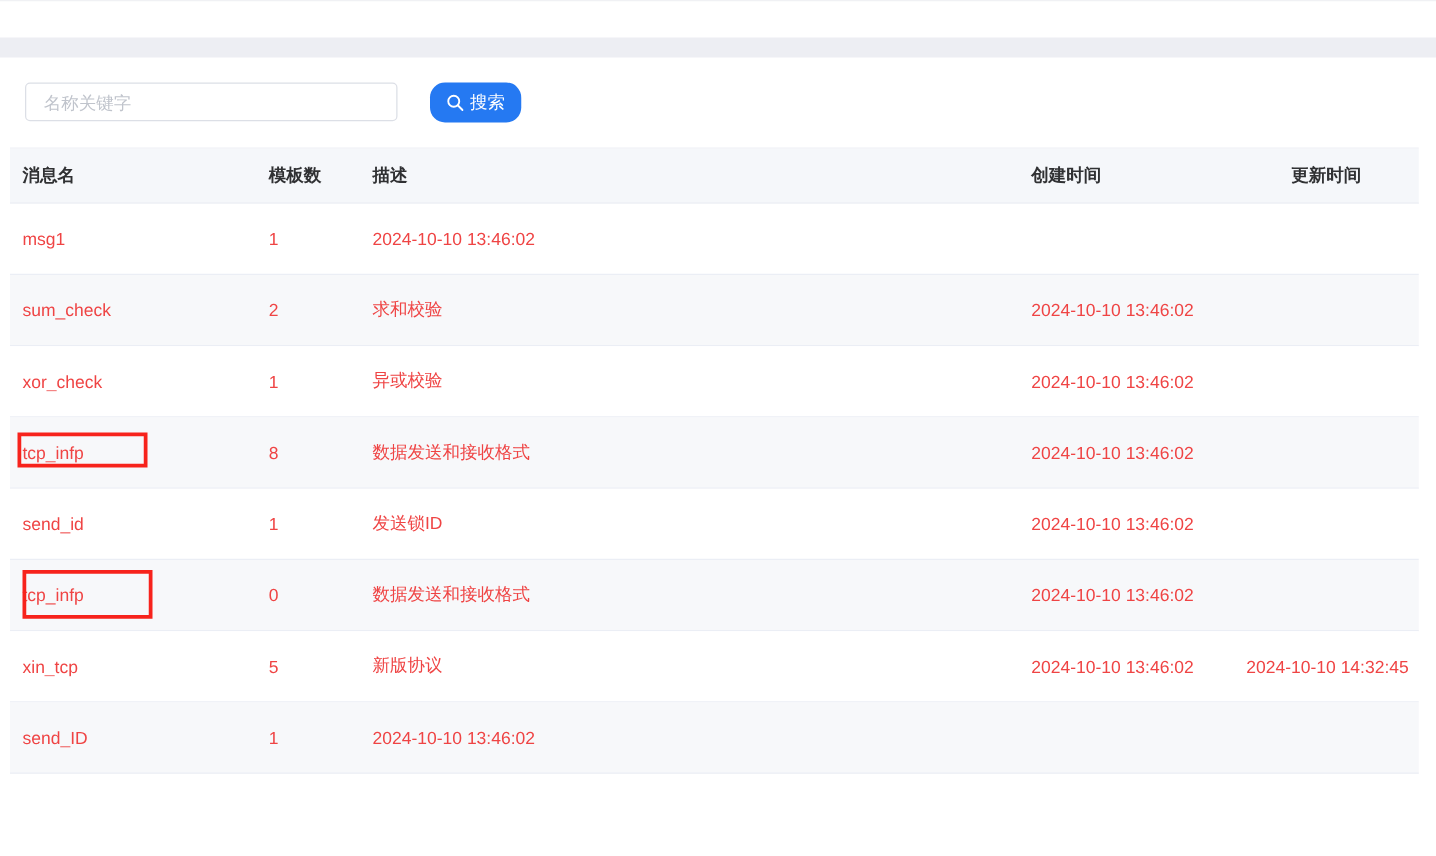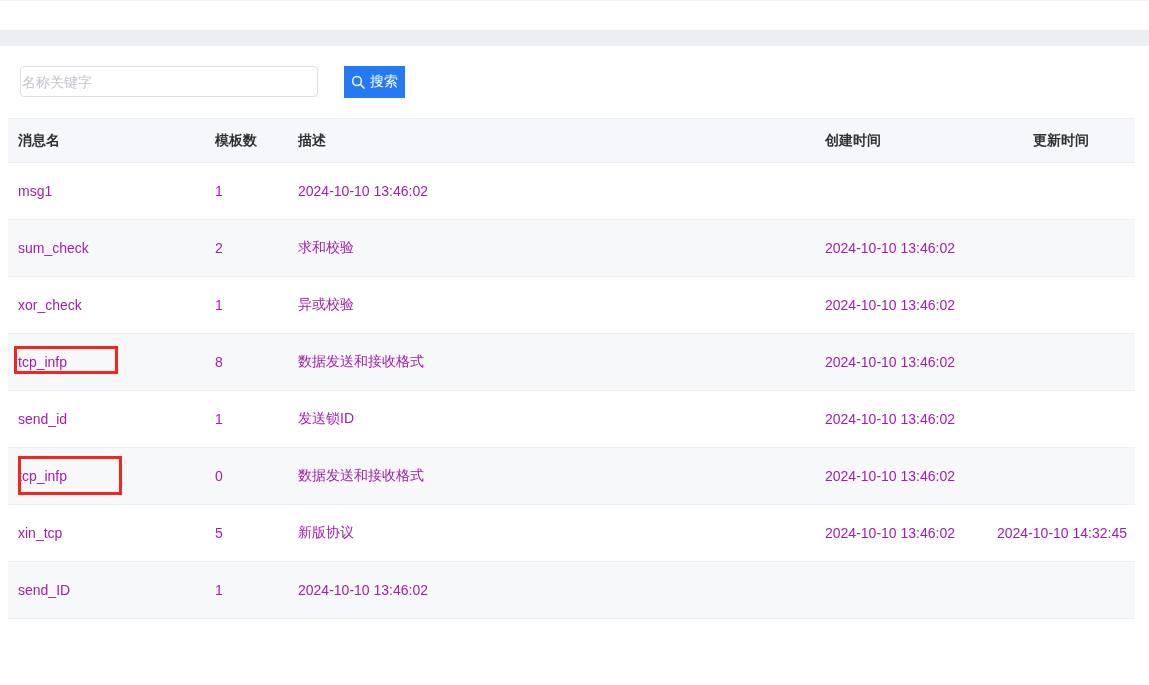--- a/index.html
+++ b/index.html
@@ -13,48 +13,48 @@
   .stage { position: absolute; inset: 0; width: 1149px; height: 685px; }
 
   .top-line { position: absolute; left: 0; top: 0; width: 100%; height: 1px; background: #f0f1f4; }
   .top-band { position: absolute; left: 0; top: 30px; width: 100%; height: 16px; background: #edeef3; }
 
   
   .search-input {
     position: absolute; left: 20px; top: 66px;
     width: 298px; height: 31px;
     border: 1px solid #dcdfe6; border-radius: 4px;
-    padding: 0 1px; font-size: 14px; color: #606266;
+    padding: 0 14px; font-size: 14px; color: #606266;
     outline: none; background: #fff;
     font-family: "Liberation Sans", "DejaVu Sans", sans-serif;
   }
   .search-input::placeholder { color: #c0c4cc; }
   .search-btn {
     position: absolute; left: 344px; top: 66px;
-    width: 61px; height: 32px;
-    border: none; border-radius: 0;
+    width: 73px; height: 32px;
+    border: none; border-radius: 12px;
     color: #ffffff; font-size: 14px;
     display: flex; align-items: center; justify-content: center; gap: 5px;
     cursor: pointer;
     font-family: "Liberation Sans", "DejaVu Sans", sans-serif;
   }
   .search-btn svg { display: block; }
 
   
   .table {
     position: absolute; left: 8px; top: 118px; width: 1127px;
     border-top: 1px solid #eef0f5;
     font-size: 14px;
   }
   .tr { display: flex; align-items: center; width: 100%; }
   .thead .tr { height: 44px; background: #f5f7fa; border-bottom: 1px solid #e9ecf2; }
   .th { font-weight: bold; color: #303133; }
   .tbody .tr { height: 57px; background: #ffffff; border-bottom: 1px solid #ebeef5; }
   .tbody .tr.striped { background: #f7f8fa; }
-  .td { color: #a21caf; }
+  .td { color: #ef4444; }
   .th, .td {
     padding: 0 10px; overflow: hidden; white-space: nowrap;
   }
   .col-0 { width: 197px; }
   .col-1 { width: 83px; }
   .col-2 { width: 527px; }
   .col-3 { width: 172px; }
   .col-4 { width: 148px; text-align: center; }
 
   

